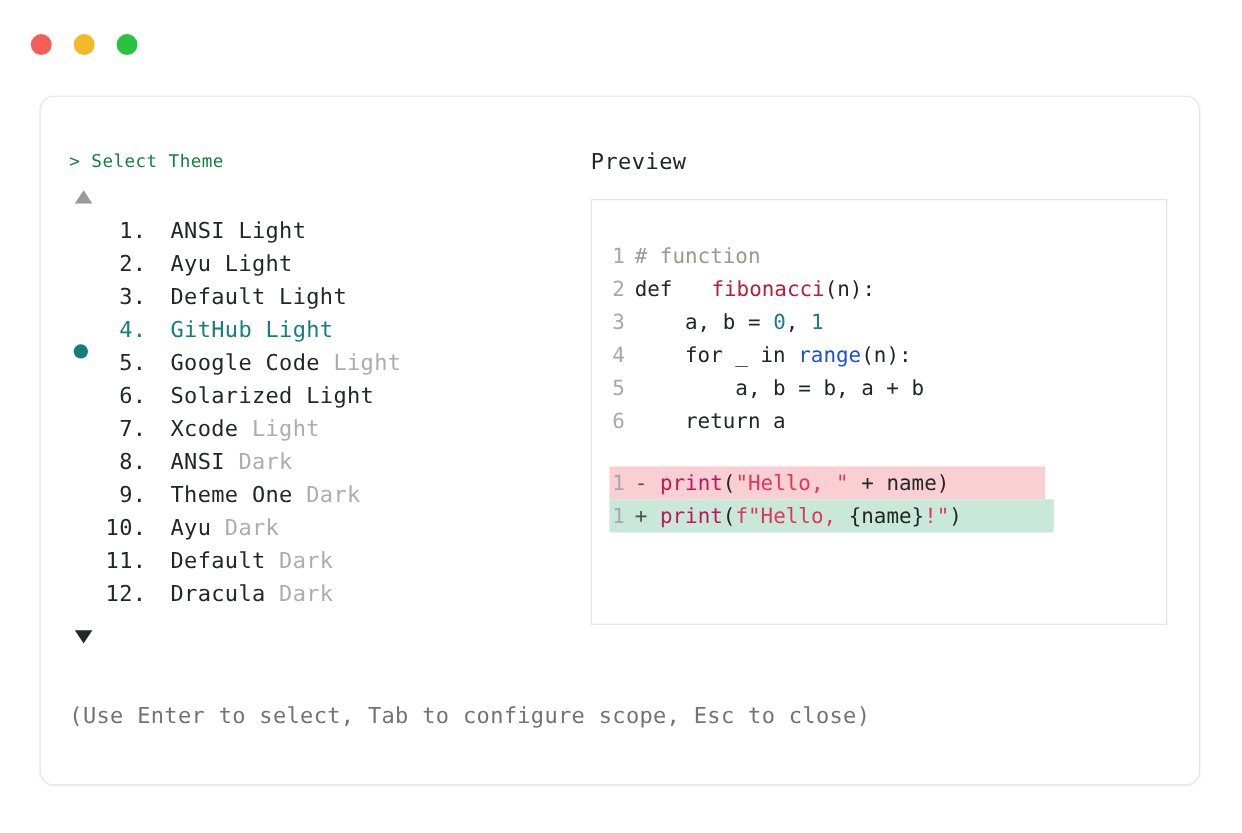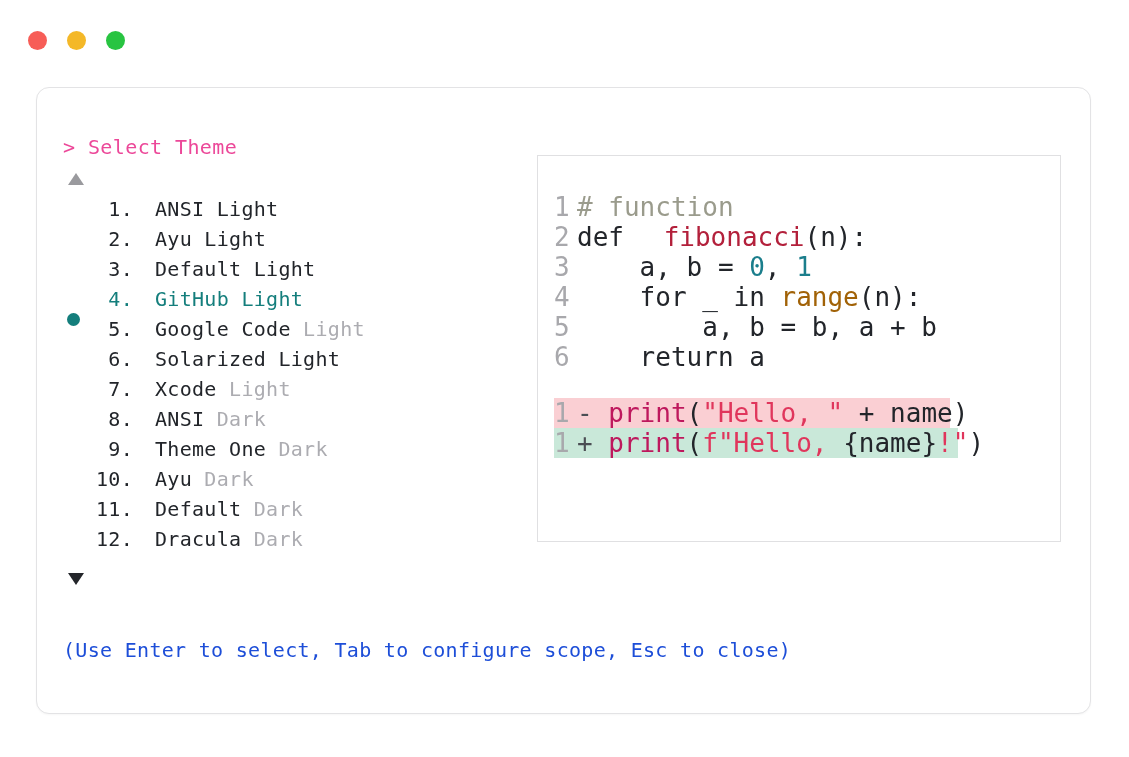--- a/index.html
+++ b/index.html
@@ -55,22 +55,22 @@
   }
 
   
   #left-pane {
     position: absolute;
     left: 26px;
     top: 46px;
     width: 470px;
   }
   #prompt-row {
-    font-size: 20px;
-    color: #ec4899;
+    font-size: 16px;
+    color: #15803d;
     letter-spacing: 0.4px;
     white-space: pre;
     line-height: 26px;
   }
   .scroll-arrow {
     width: 0; height: 0;
     margin-left: 5px;
   }
   #scroll-up {
     margin-top: 13px;
@@ -142,21 +142,21 @@
   #preview-box {
     margin-top: 21px;
     width: 524px;
     height: 387px;
     box-sizing: border-box;
     border: 1px solid #E0E0E2;
     background: #ffffff;
   }
   #code {
     padding: 36px 0 16px 16px;
-    font-size: 26px;
+    font-size: 19px;
     line-height: 30px;
     white-space: pre;
   }
   .cline { display: block; height: 30px; }
   .lno {
     display: inline-block;
     width: 14px;
     text-align: right;
     color: #A8A8AC;
     margin-right: 9px;
@@ -166,32 +166,32 @@
   .diffline { display: block; height: 30px; width: 396px; }
   .diffline.removed { background: #FACFD3; }
   .diffline.added   { background: #C9E8D9; width: 404px; }
   .diffmark { color: #4B4E54; }
 
   
   .tok-comment { color: #9A9B8C; }
   .tok-kw      { color: #22252A; text-align: right; }
   .tok-fn      { color: #B3203B; margin-left: 24px; }
   .tok-num     { color: #1B7E8C; }
-  .tok-builtin { color: #a16207; }
+  .tok-builtin { color: #1d4ed8; }
   .tok-plain   { color: #22252A; }
   .tok-str     { color: #E0365C; }
   .tok-call    { color: #be185d; }
 
   
   #footer-hint {
     position: absolute;
     left: 26px;
     top: 550px;
     font-size: 20px;
-    color: #1d4ed8;
+    color: #737373;
     letter-spacing: 0.3px;
     white-space: pre;
   }
 </style>
 </head>
 <body>
 
 <div id="window-dots">
   <span class="dot dot-close"></span>
   <span class="dot dot-min"></span>
@@ -215,20 +215,21 @@
           <li class="theme-row"><span class="bullet-cell"></span><span class="idx">8.</span><span class="tname">ANSI</span><span class="tvariant-dim"> Dark</span></li>
           <li class="theme-row"><span class="bullet-cell"></span><span class="idx">9.</span><span class="tname">Theme One</span><span class="tvariant-dim"> Dark</span></li>
           <li class="theme-row"><span class="bullet-cell"></span><span class="idx">10.</span><span class="tname">Ayu</span><span class="tvariant-dim"> Dark</span></li>
           <li class="theme-row"><span class="bullet-cell"></span><span class="idx">11.</span><span class="tname">Default</span><span class="tvariant-dim"> Dark</span></li>
           <li class="theme-row"><span class="bullet-cell"></span><span class="idx">12.</span><span class="tname">Dracula</span><span class="tvariant-dim"> Dark</span></li>
         </ul>
       <div id="scroll-down" class="scroll-arrow"></div>
     </div>
 
     <div id="right-pane">
+      <div id="preview-label">Preview</div>
       <div id="preview-box">
         <div id="code"><span class="cline"><span class="lno">1</span><span class="tok-comment"># function</span></span><span class="cline"><span class="lno">2</span><span class="tok-kw">def </span><span class="tok-fn">fibonacci</span><span class="tok-plain">(n):</span></span><span class="cline"><span class="lno">3</span><span class="tok-plain">    a, b = </span><span class="tok-num">0</span><span class="tok-plain">, </span><span class="tok-num">1</span></span><span class="cline"><span class="lno">4</span><span class="tok-plain">    for _ in </span><span class="tok-builtin">range</span><span class="tok-plain">(n):</span></span><span class="cline"><span class="lno">5</span><span class="tok-plain">        a, b = b, a + b</span></span><span class="cline"><span class="lno">6</span><span class="tok-plain">    return a</span></span><span class="blankline"></span><span class="diffline removed" style="background: rgb(250, 207, 211);"><span class="lno">1</span><span class="diffmark">- </span><span class="tok-call">print</span><span class="tok-plain">(</span><span class="tok-str">"Hello, "</span><span class="tok-plain"> + name)</span></span><span class="diffline added" style="background: rgb(201, 232, 217);"><span class="lno">1</span><span class="diffmark">+ </span><span class="tok-call">print</span><span class="tok-plain">(</span><span class="tok-str">f"Hello, </span><span class="tok-plain">{name}</span><span class="tok-str">!"</span><span class="tok-plain">)</span></span></div>
       </div>
     </div>
 
   </div>
 
   <div id="footer-hint">(Use Enter to select, Tab to configure scope, Esc to close)</div>
 </div>
 

